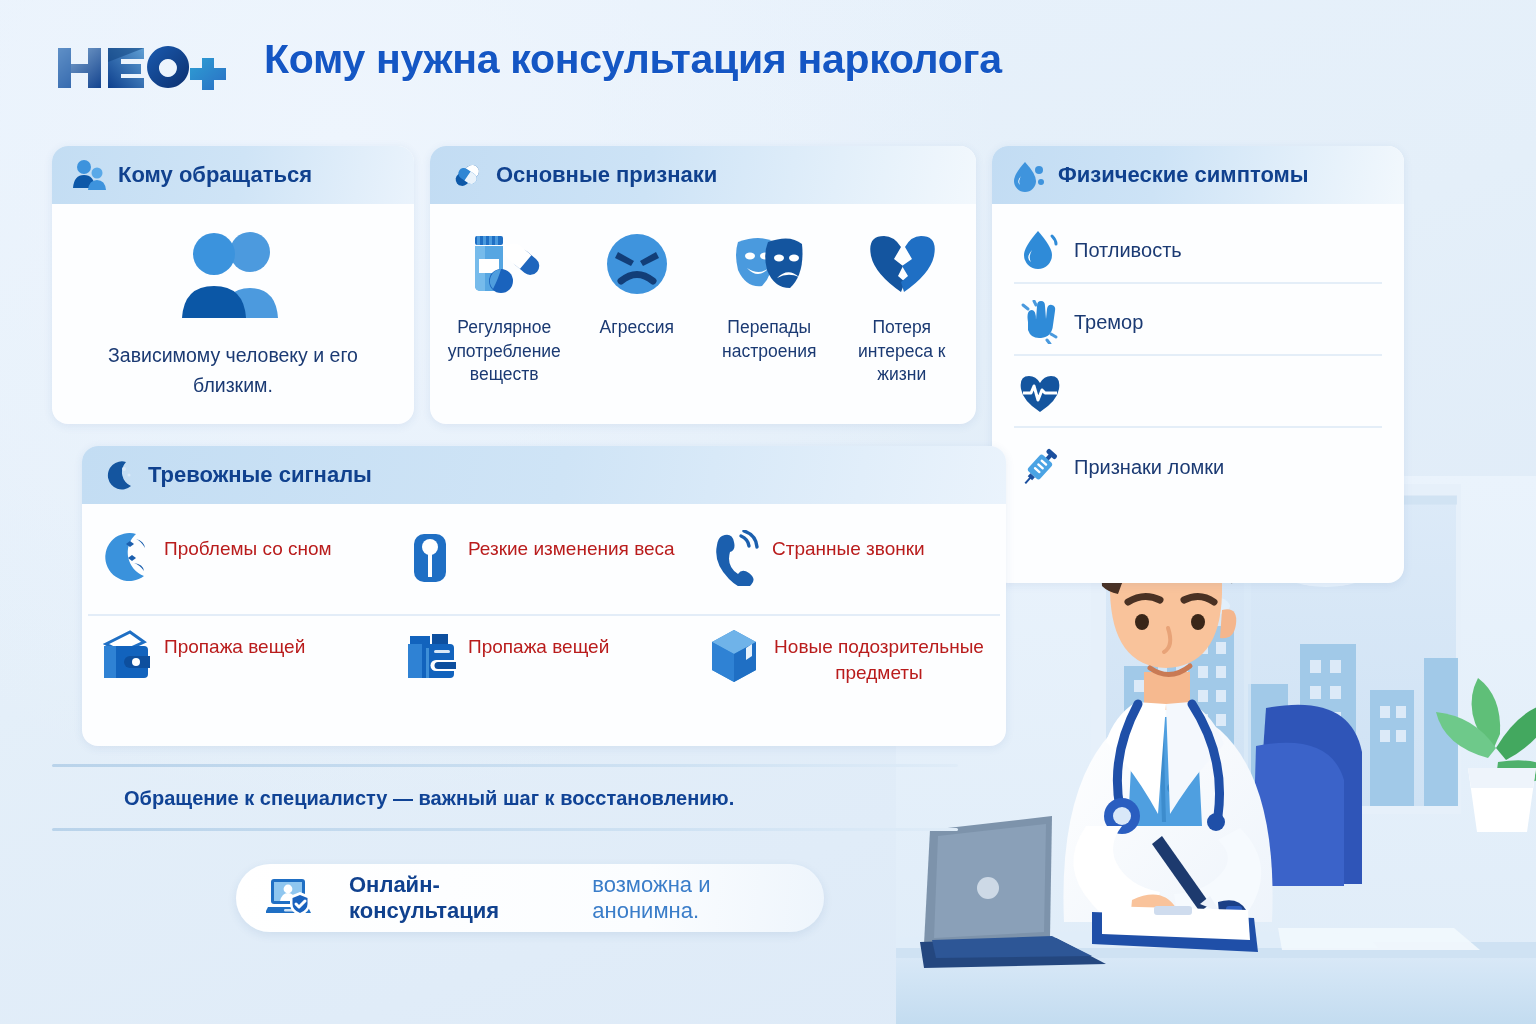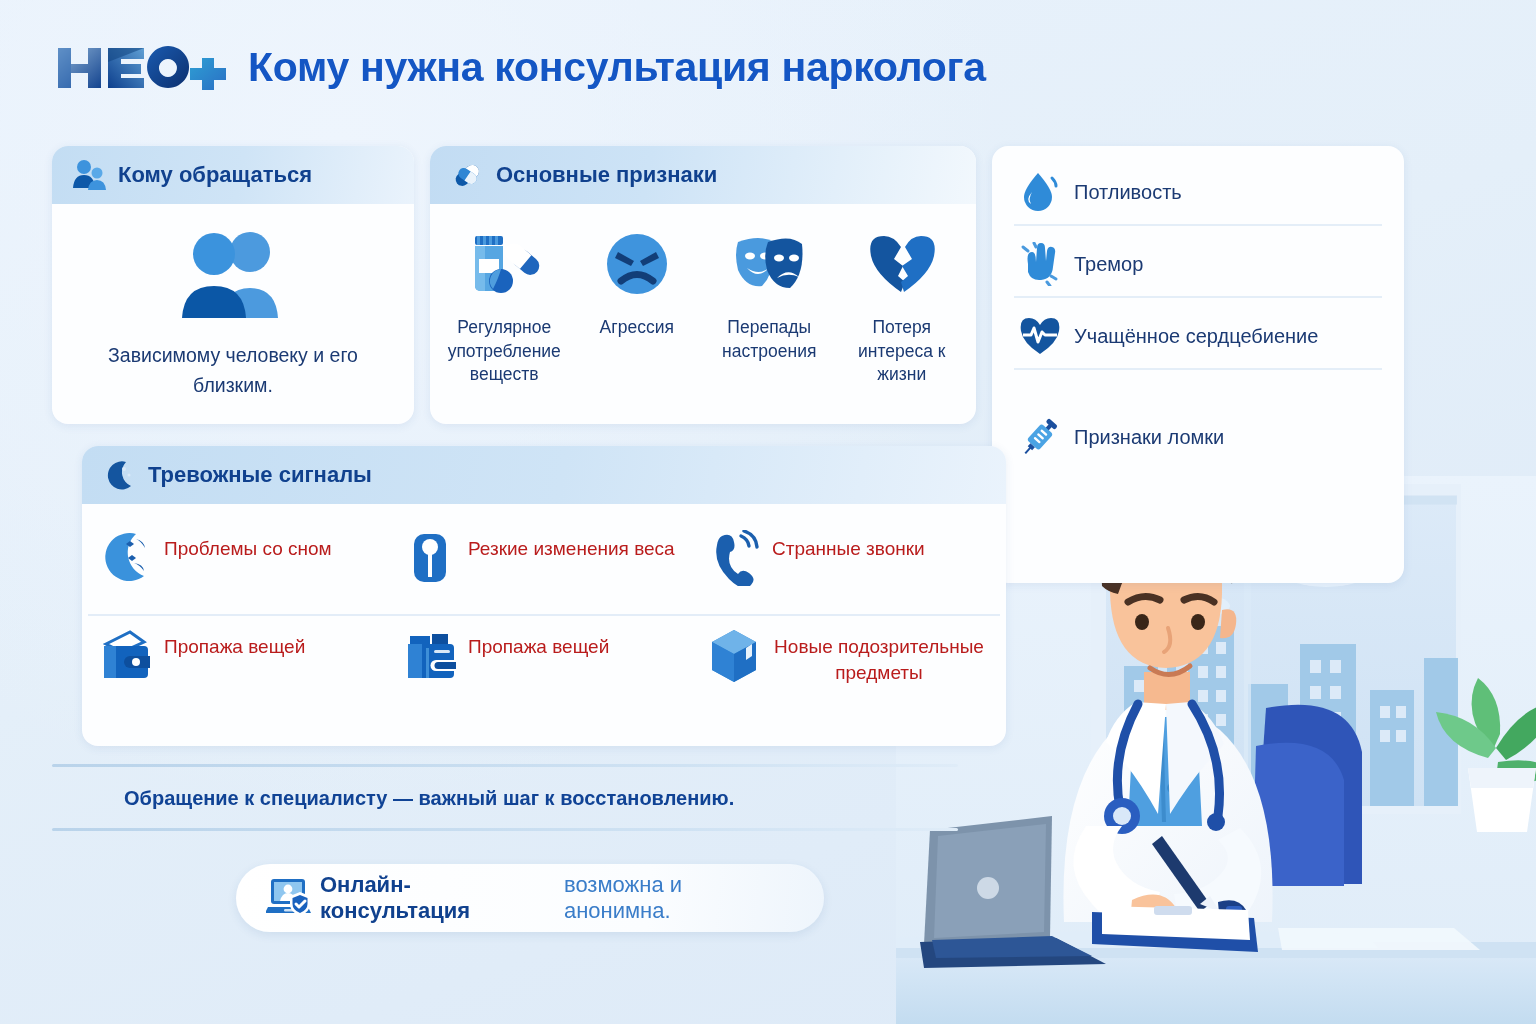--- a/index.html
+++ b/index.html
@@ -27,21 +27,21 @@
     position: absolute;
     right: 0; bottom: 0;
     width: 640px; height: 548px;
     overflow: hidden;
   }
 
   
   #header {
     position: absolute;
     left: 52px; top: 36px;
-    display: flex; align-items: center; gap: 16px;
+    display: flex; gap: 32px;
     z-index: 6;
   }
   #logo { width: 180px; height: 62px; display:block; }
   #page-title {
     font-size: 41px;
     font-weight: bold;
     color: #1456c4;
     letter-spacing: -0.3px;
     white-space: nowrap;
     text-shadow: 0 1px 0 rgba(255,255,255,.6);
@@ -109,21 +109,21 @@
 
   
   #card-physical { left: 992px; top: 146px; width: 412px; height: 437px; }
   #card-physical .card-body { padding: 8px 22px 10px; }
   .plist-row {
     display: flex; align-items: center; gap: 14px;
     padding: 14px 0 8px 6px;
     min-height: 72px;
     border-bottom: 2px solid #e4eef8;
   }
-  .plist-row:last-child { border-bottom: none; margin-top: 28px; }
+  .plist-row:last-child { border-bottom: none; }
   .plist-ico { width: 40px; height: 44px; flex: none; display:block; }
   .plist-label {
     font-size: 20px; line-height: 1.3; color: #1b3a73;
   }
 
   
   #card-alarm { left: 52px; top: 446px; width: 924px; height: 300px; margin-left: 30px; }
   #alarm-grid {
     display: grid;
     grid-template-columns: repeat(3, 1fr);
@@ -154,21 +154,21 @@
   }
 
   
   #badge {
     position: absolute;
     left: 236px; top: 864px;
     width: 588px; height: 68px;
     background: linear-gradient(95deg,#ffffff 0%,#fbfdff 70%, #eef5fc 100%);
     border-radius: 34px;
     box-shadow: 0 3px 10px rgba(40,90,150,.10);
-    display: flex; align-items: center; gap: 4px;
+    display: flex; align-items: center; gap: 33px;
     padding: 0 30px;
     z-index: 6;
   }
   #badge-ico { width: 50px; height: 44px; flex:none; display:block; }
   #badge-strong { font-size: 22px; font-weight: bold; color: #10418e; }
   #badge-rest { font-size: 22px; color: #3a7dc9; }
 </style>
 </head>
 <body>
 
@@ -445,20 +445,29 @@
         <svg class="sign-ico" viewBox="0 0 78 78" aria-hidden="true">
           <path d="M38 66 q-26 -18 -30 -36 q-4 -20 13 -20 q10 0 17 11 l-7 12 l9 7 l-5 10 l7 6z" fill="#14559f"></path>
           <path d="M41 66 q26 -18 30 -36 q4 -20 -13 -20 q-10 0 -16 11 l7 12 l-10 7 l6 10 l-7 6z" fill="#1f6fc4"></path>
         </svg>
         <div class="sign-label">Потеря интереса к жизни</div>
       </div>
     </div>
   </div>
 
   <div class="card" id="card-physical">
+    <div class="card-head flat">
+      <svg class="head-icon" viewBox="0 0 34 34" aria-hidden="true">
+        <path d="M13 4 q11 12 11 19 a11 11 0 0 1 -22 0 q0 -7 11 -19z" fill="#3f94dd"></path>
+        <path d="M9 18 q-3 5 -1 9 q-4 -3 1 -9z" fill="#ffffff"></path>
+        <circle cx="27" cy="12" r="4" fill="#3f94dd"></circle>
+        <circle cx="29" cy="24" r="3" fill="#3f94dd"></circle>
+      </svg>
+      <div class="card-head-title">Физические симптомы</div>
+    </div>
     <div class="card-body">
       <div class="plist-row">
         <svg class="plist-ico" viewBox="0 0 40 44" aria-hidden="true">
           <path d="M18 3 q14 16 14 24 a14 14 0 0 1 -28 0 q0 -8 14 -24z" fill="#2f8bd8"></path>
           <path d="M12 22 q-4 7 -1 12 q-6 -4 1 -12z" fill="#ffffff"></path>
           <path d="M32 8 q4 4 4 8" stroke="#2f8bd8" stroke-width="3" fill="none" stroke-linecap="round"></path>
         </svg>
         <div class="plist-label">Потливость</div>
       </div>
       <div class="plist-row">
@@ -471,21 +480,20 @@
               <path d="M27 40 l3 4"></path>
           </g>
         </svg>
         <div class="plist-label">Тремор</div>
       </div>
       <div class="plist-row">
         <svg class="plist-ico" viewBox="0 0 40 44" aria-hidden="true">
           <path d="M20 40 q-17 -11 -19 -23 q-2 -13 8 -13 q7 0 11 7 q4 -7 11 -7 q10 0 8 13 q-2 12 -19 23z" fill="#14559f"></path>
           <path d="M3 21 h8 l3 -7 l4 14 l4 -10 l3 3 h12" stroke="#ffffff" stroke-width="3" fill="none" stroke-linejoin="round"></path>
         </svg>
-        <div class="plist-label">Учащённое сердцебиение</div>
       </div>
       <div class="plist-row">
         <svg class="plist-ico" viewBox="0 0 40 44" aria-hidden="true">
           <g transform="rotate(42 20 22)">
             <rect x="14" y="2" width="12" height="5" rx="2" fill="#1b4f9e"></rect>
             <rect x="18" y="6" width="4" height="6" fill="#1b4f9e"></rect>
             <rect x="12" y="11" width="16" height="22" rx="3" fill="#4aa3e4"></rect>
             <g fill="#ffffff">
               <rect x="16" y="15" width="8" height="2.4" rx="1"></rect>
               <rect x="16" y="20" width="8" height="2.4" rx="1"></rect>

